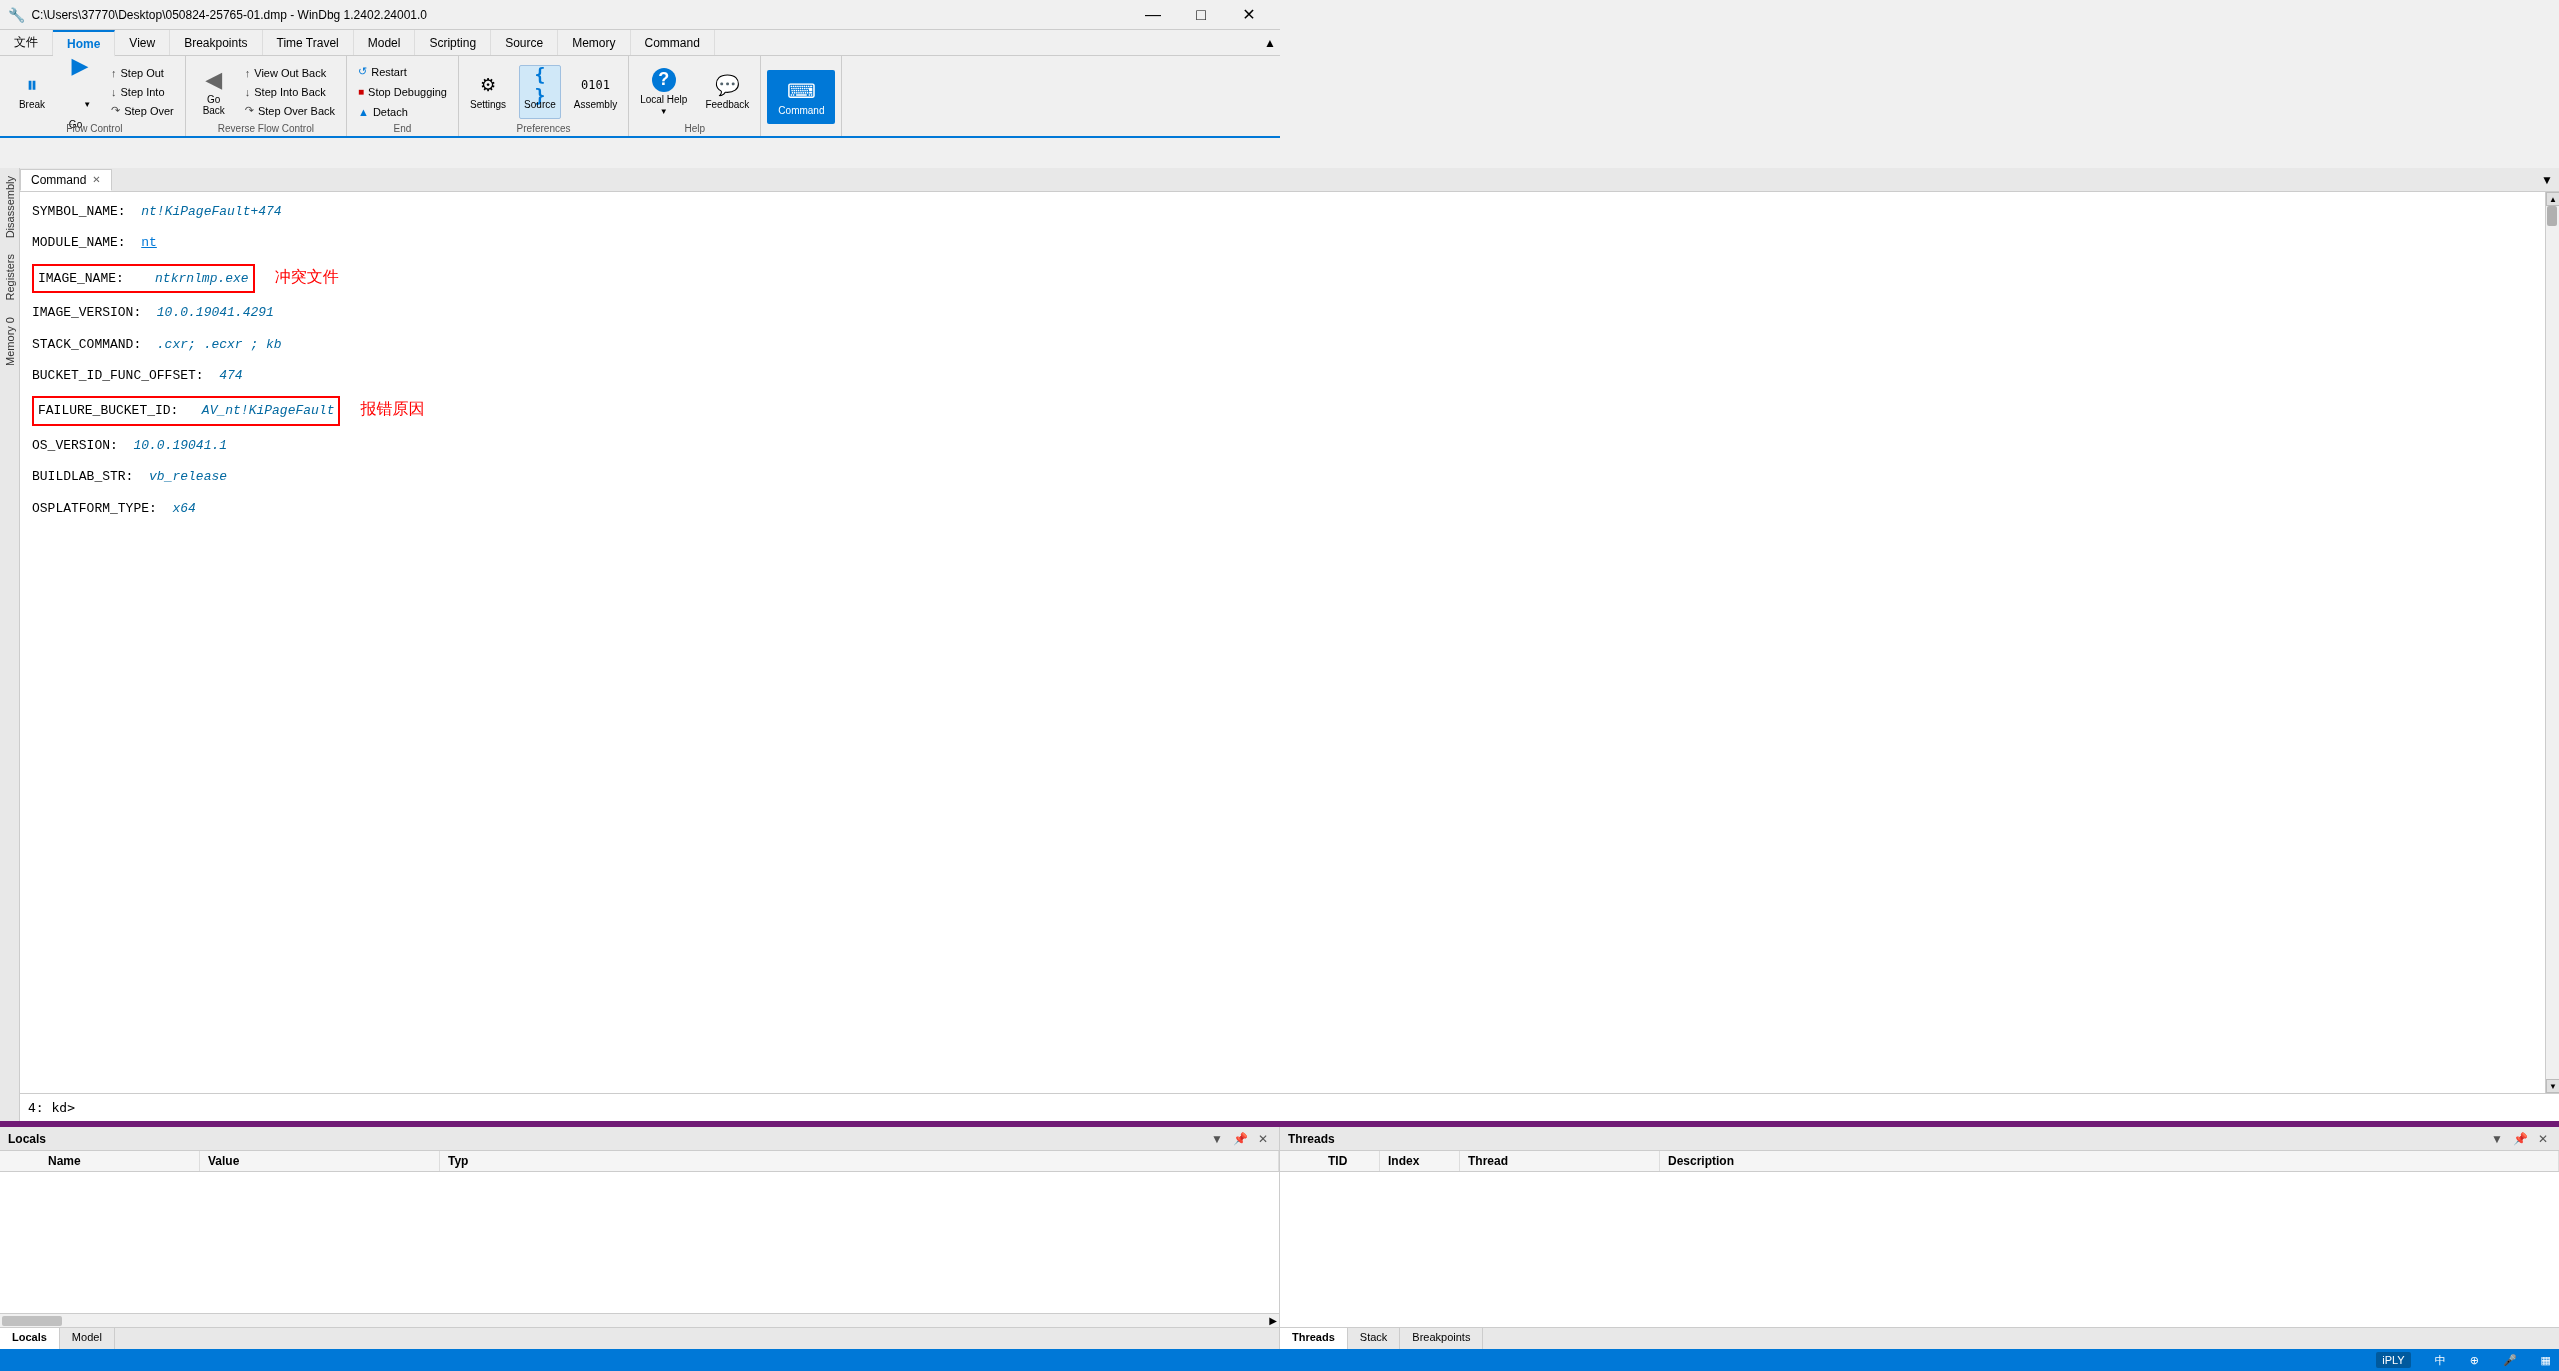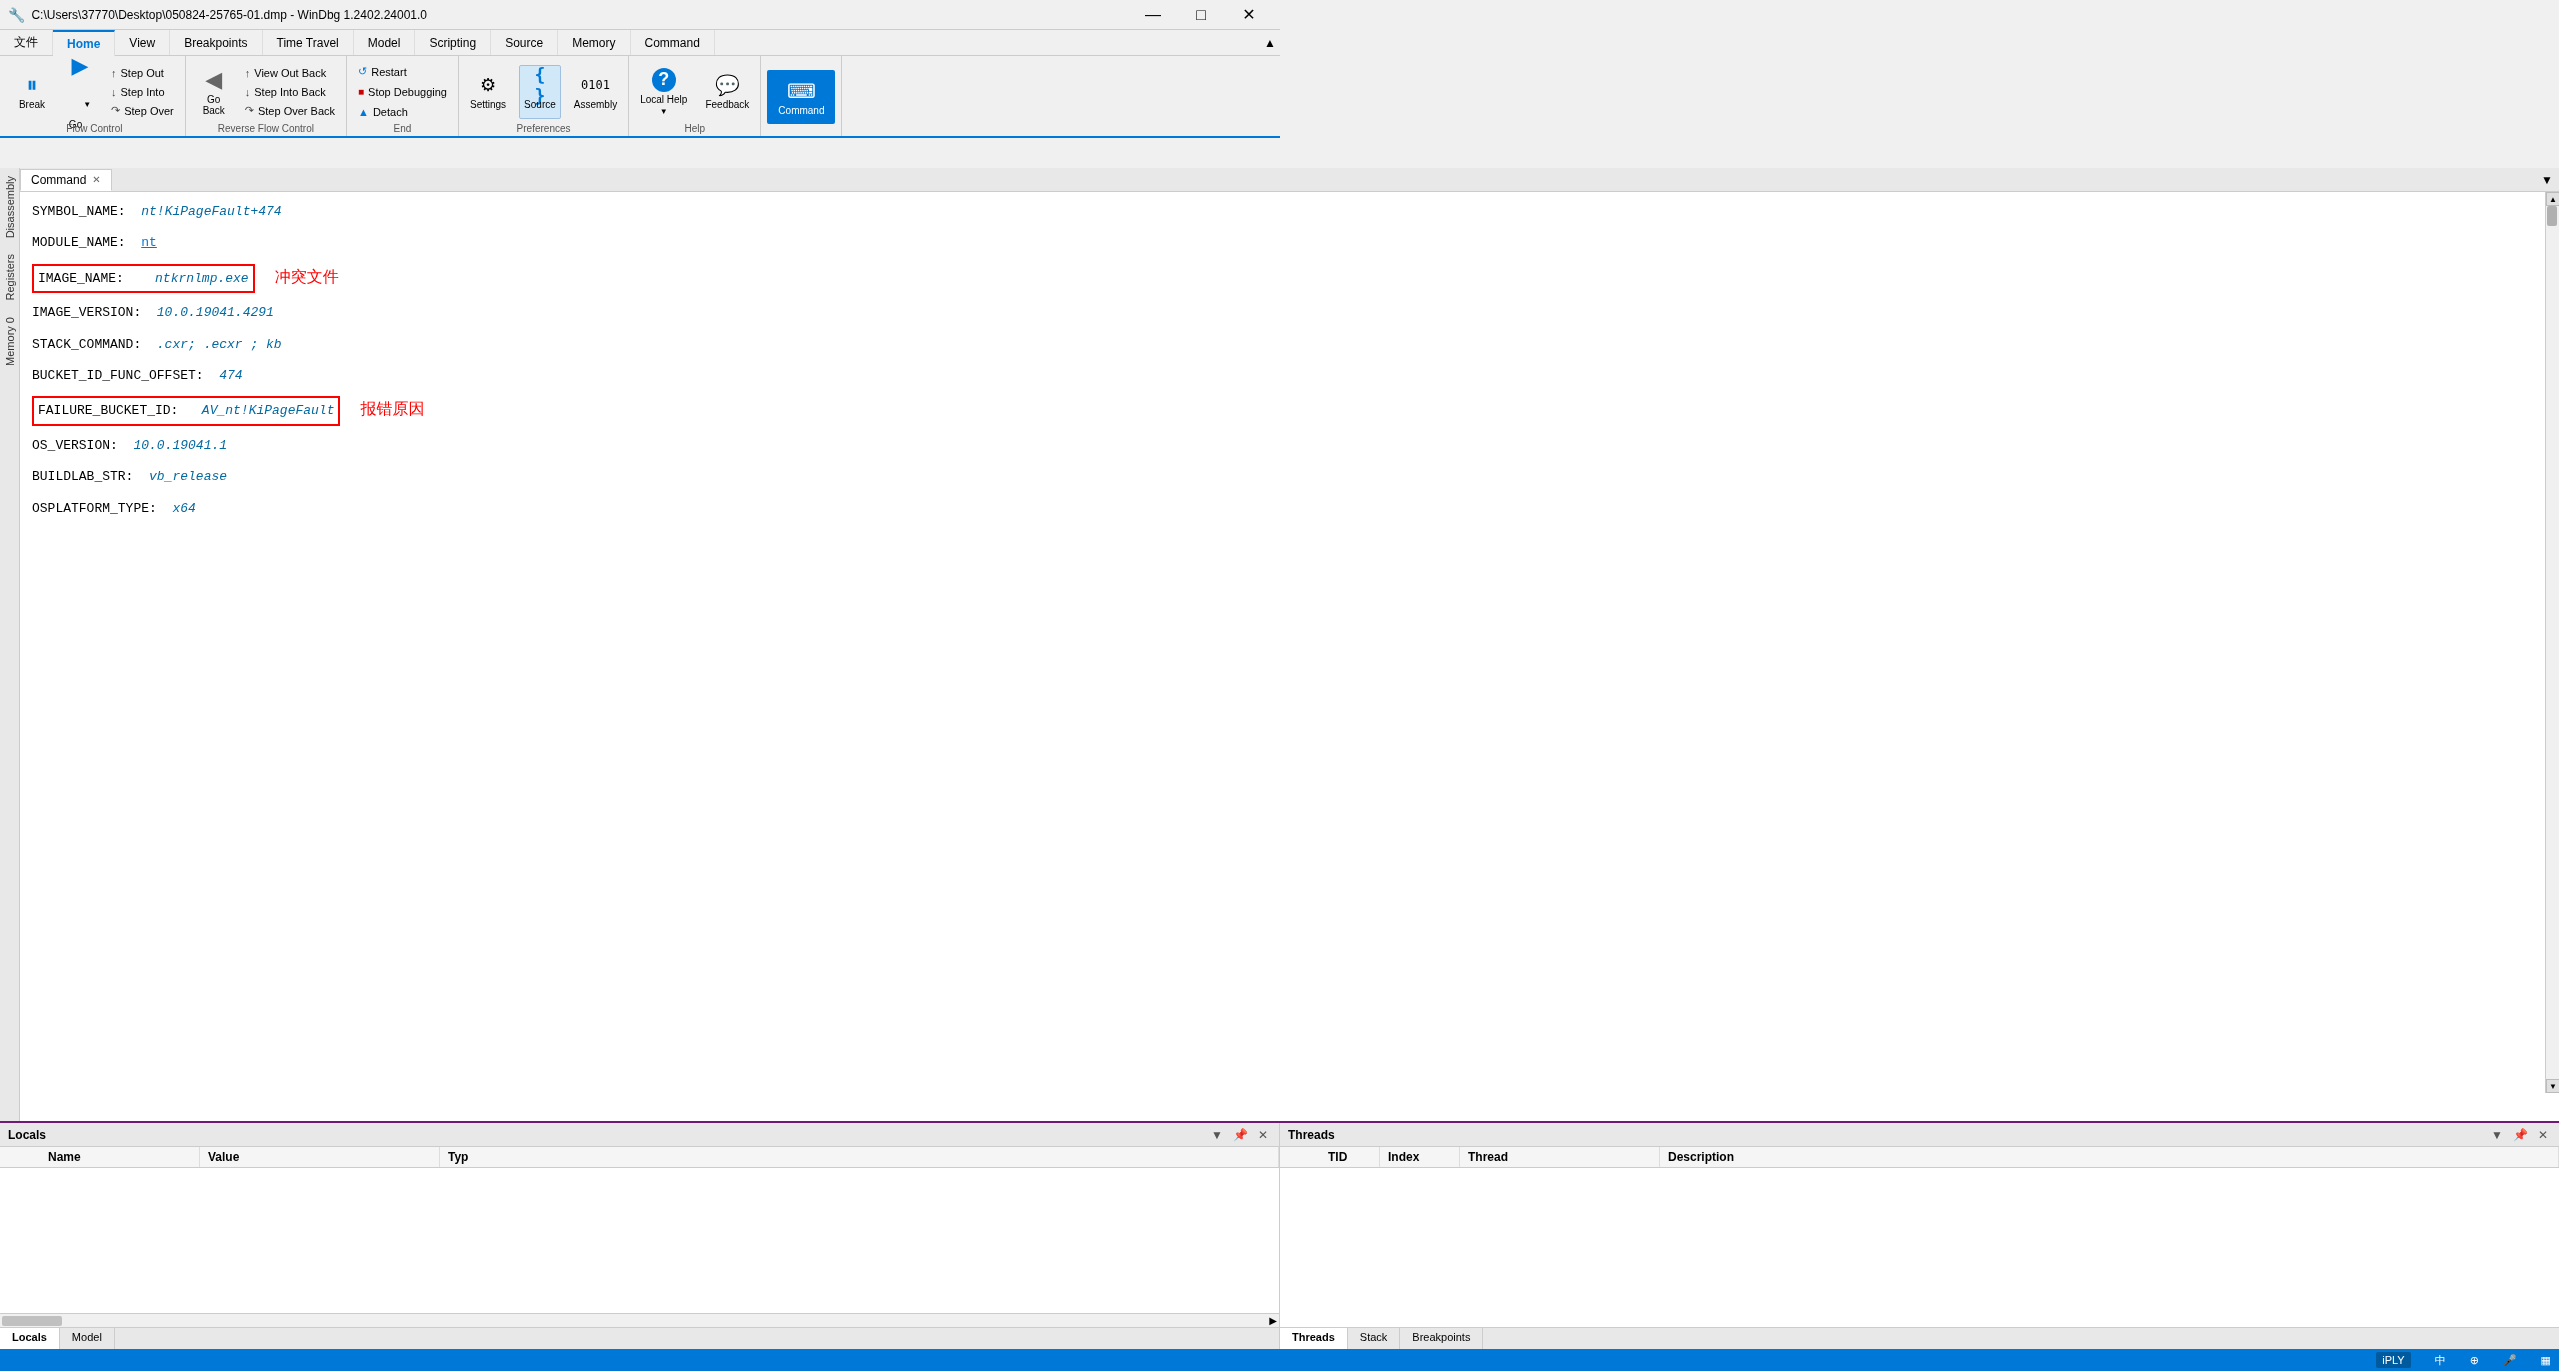--- a/index.html
+++ b/index.html
@@ -213,21 +213,21 @@
     }
 
     
     .bottom-panels {
       position: absolute;
       bottom: 22px;
       left: 0;
       right: 0;
       height: 228px;
       display: flex;
-      border-top: 2px solid #701a75;
+      border-top: 6px solid #701a75;
     }
     .bottom-panel {
       flex: 1;
       border-right: 1px solid #ccc;
       display: flex;
       flex-direction: column;
       background: white;
     }
     .bottom-panel:last-child { border-right: none; }
     .panel-header {
@@ -581,20 +581,24 @@
   </div>
 
   <div style="position:absolute; right:0; top:24px; bottom:28px; width:14px; background:#f0f0f0; border-left:1px solid #ccc; display:flex; flex-direction:column;">
     <div class="main-scroll-arrow">▲</div>
     <div style="flex:1; position:relative;">
       <div style="position:absolute; top:0; left:1px; width:10px; height:20px; background:#b0b0b0; border-radius:2px;"></div>
     </div>
     <div class="main-scroll-arrow">▼</div>
   </div>
 
+  <div class="command-input-bar">
+    <span style="color:#000; margin-right:4px;">4: kd&gt;</span>
+    <input class="command-input" type="text" value="" placeholder="" style="">
+  </div>
 </div>
 
 <div class="bottom-panels">
 
   <div class="bottom-panel">
     <div class="panel-header">
       <span class="panel-header-left">Locals</span>
       <div class="panel-header-right">
         <span class="panel-icon-btn">▼</span>
         <span class="panel-icon-btn">📌</span>

